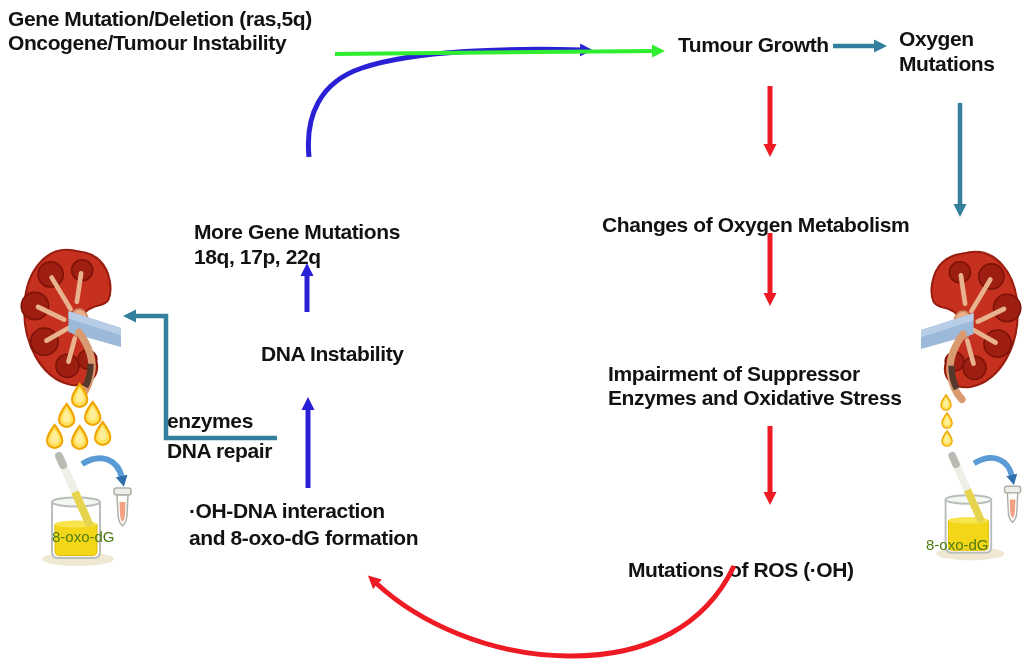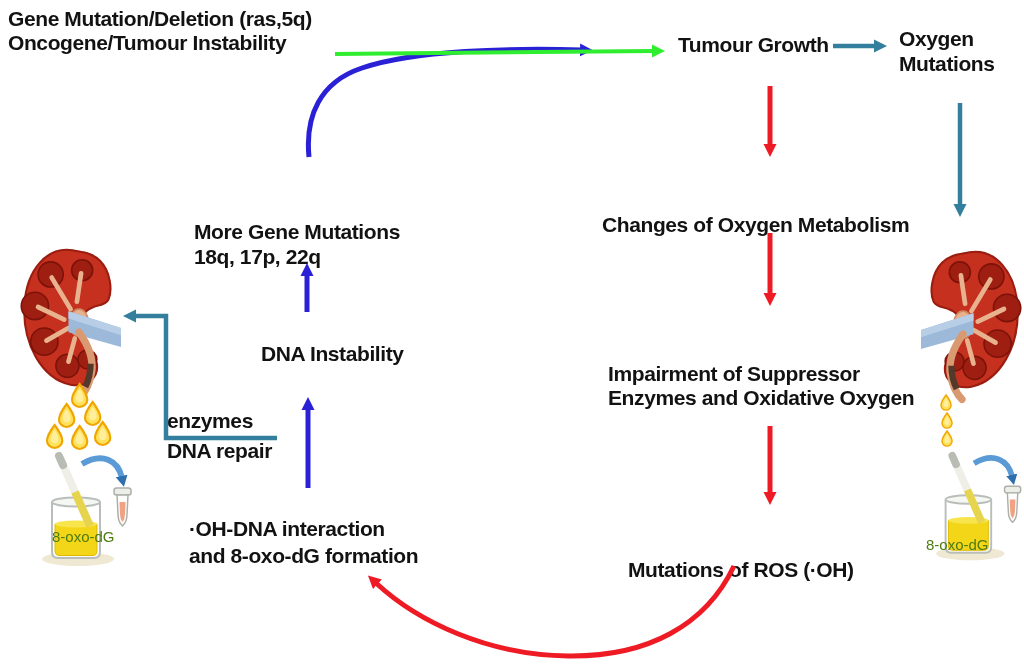--- a/index.html
+++ b/index.html
@@ -136,38 +136,38 @@
 
   <div class="t" style="left:899px;top:26px;line-height:25px;">
     <div>Oxygen</div>
     <div>Mutations</div>
   </div>
 
   <div class="t center" style="left:602px;top:177px;width:322px;">Changes of Oxygen Metabolism</div>
 
   <div class="t center" style="left:608px;top:326px;width:316px;line-height:24px;">
     <div>Impairment of Suppressor</div>
-    <div>Enzymes and Oxidative Oxygen</div>
+    <div>Enzymes and Oxidative Stress</div>
   </div>
 
   <div class="t center" style="left:628px;top:522px;width:284px;">Mutations of ROS (·OH)</div>
 
   <div class="t center" style="left:194px;top:183px;width:214px;line-height:25px;">
     <div>More Gene Mutations</div>
     <div>18q, 17p, 22q</div>
   </div>
 
   <div class="t" style="left:216px;top:342px;margin-left:45px;">DNA Instability</div>
 
   <div class="t" style="left:167px;top:406px;line-height:30px;">
     <div>enzymes</div>
     <div>DNA repair</div>
   </div>
 
-  <div class="t" style="left:189px;top:497px;line-height:27px;margin-top:18px;">
+  <div class="t" style="left:189px;top:497px;line-height:27px;">
     <div>·OH-DNA interaction</div>
     <div>and 8-oxo-dG formation</div>
   </div>
 
   <div class="biom" style="left:52px;top:528px;">8-oxo-dG</div>
   <div class="biom" style="left:926px;top:536px;">8-oxo-dG</div>
 
 </div>
 
 </body></html>

